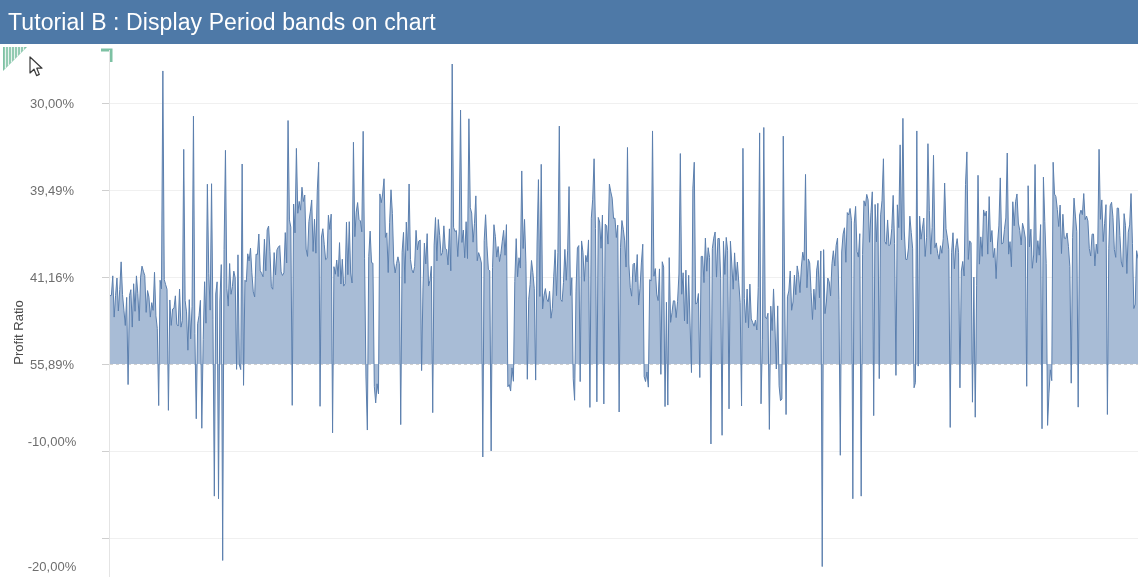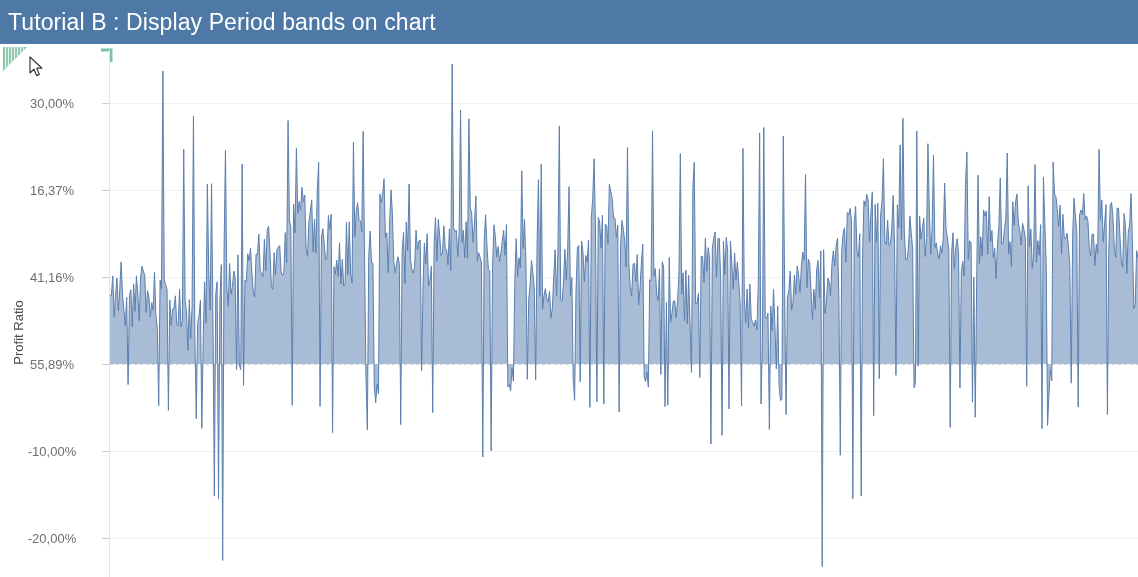--- a/index.html
+++ b/index.html
@@ -182,29 +182,29 @@
         <div class="gridline" style="top: 146px;"></div>
         <div class="gridline" style="top: 233px;"></div>
         <div id="zero-line" style="top: 320px;"></div>
         <div class="gridline" style="top: 407px;"></div>
         <div class="gridline" style="top: 494px;"></div>
       </div>
     <div id="tick-layer">
         <div class="y-tick-mark" style="top: 59px;"></div>
         <div class="y-tick-label" style="top: 59px;">30,00%</div>
         <div class="y-tick-mark" style="top: 146px;"></div>
-        <div class="y-tick-label" style="top: 146px;">16,37%</div>
+        <div class="y-tick-label" style="top: 146px;">39,49%</div>
         <div class="y-tick-mark" style="top: 233px;"></div>
         <div class="y-tick-label" style="top: 233px;">41,16%</div>
         <div class="y-tick-mark" style="top: 320px;"></div>
         <div class="y-tick-label" style="top: 320px;">55,89%</div>
         <div class="y-tick-mark" style="top: 407px;"></div>
-        <div class="y-tick-label" style="top: 407px;">-10,00%</div>
+        <div class="y-tick-label" style="top: 397px;">-10,00%</div>
         <div class="y-tick-mark" style="top: 494px;"></div>
-        <div class="y-tick-label" style="top: 494px;">-20,00%</div>
+        <div class="y-tick-label" style="top: 522px;">-20,00%</div>
       </div>
 
     <div id="plot">
         <svg width="1028" height="533" viewBox="0 0 1028 533">
           <defs>
             <clipPath id="plotclip">
               <rect x="0" y="0" width="1028" height="533"></rect>
             </clipPath>
           </defs>
           <g clip-path="url(#plotclip)">

